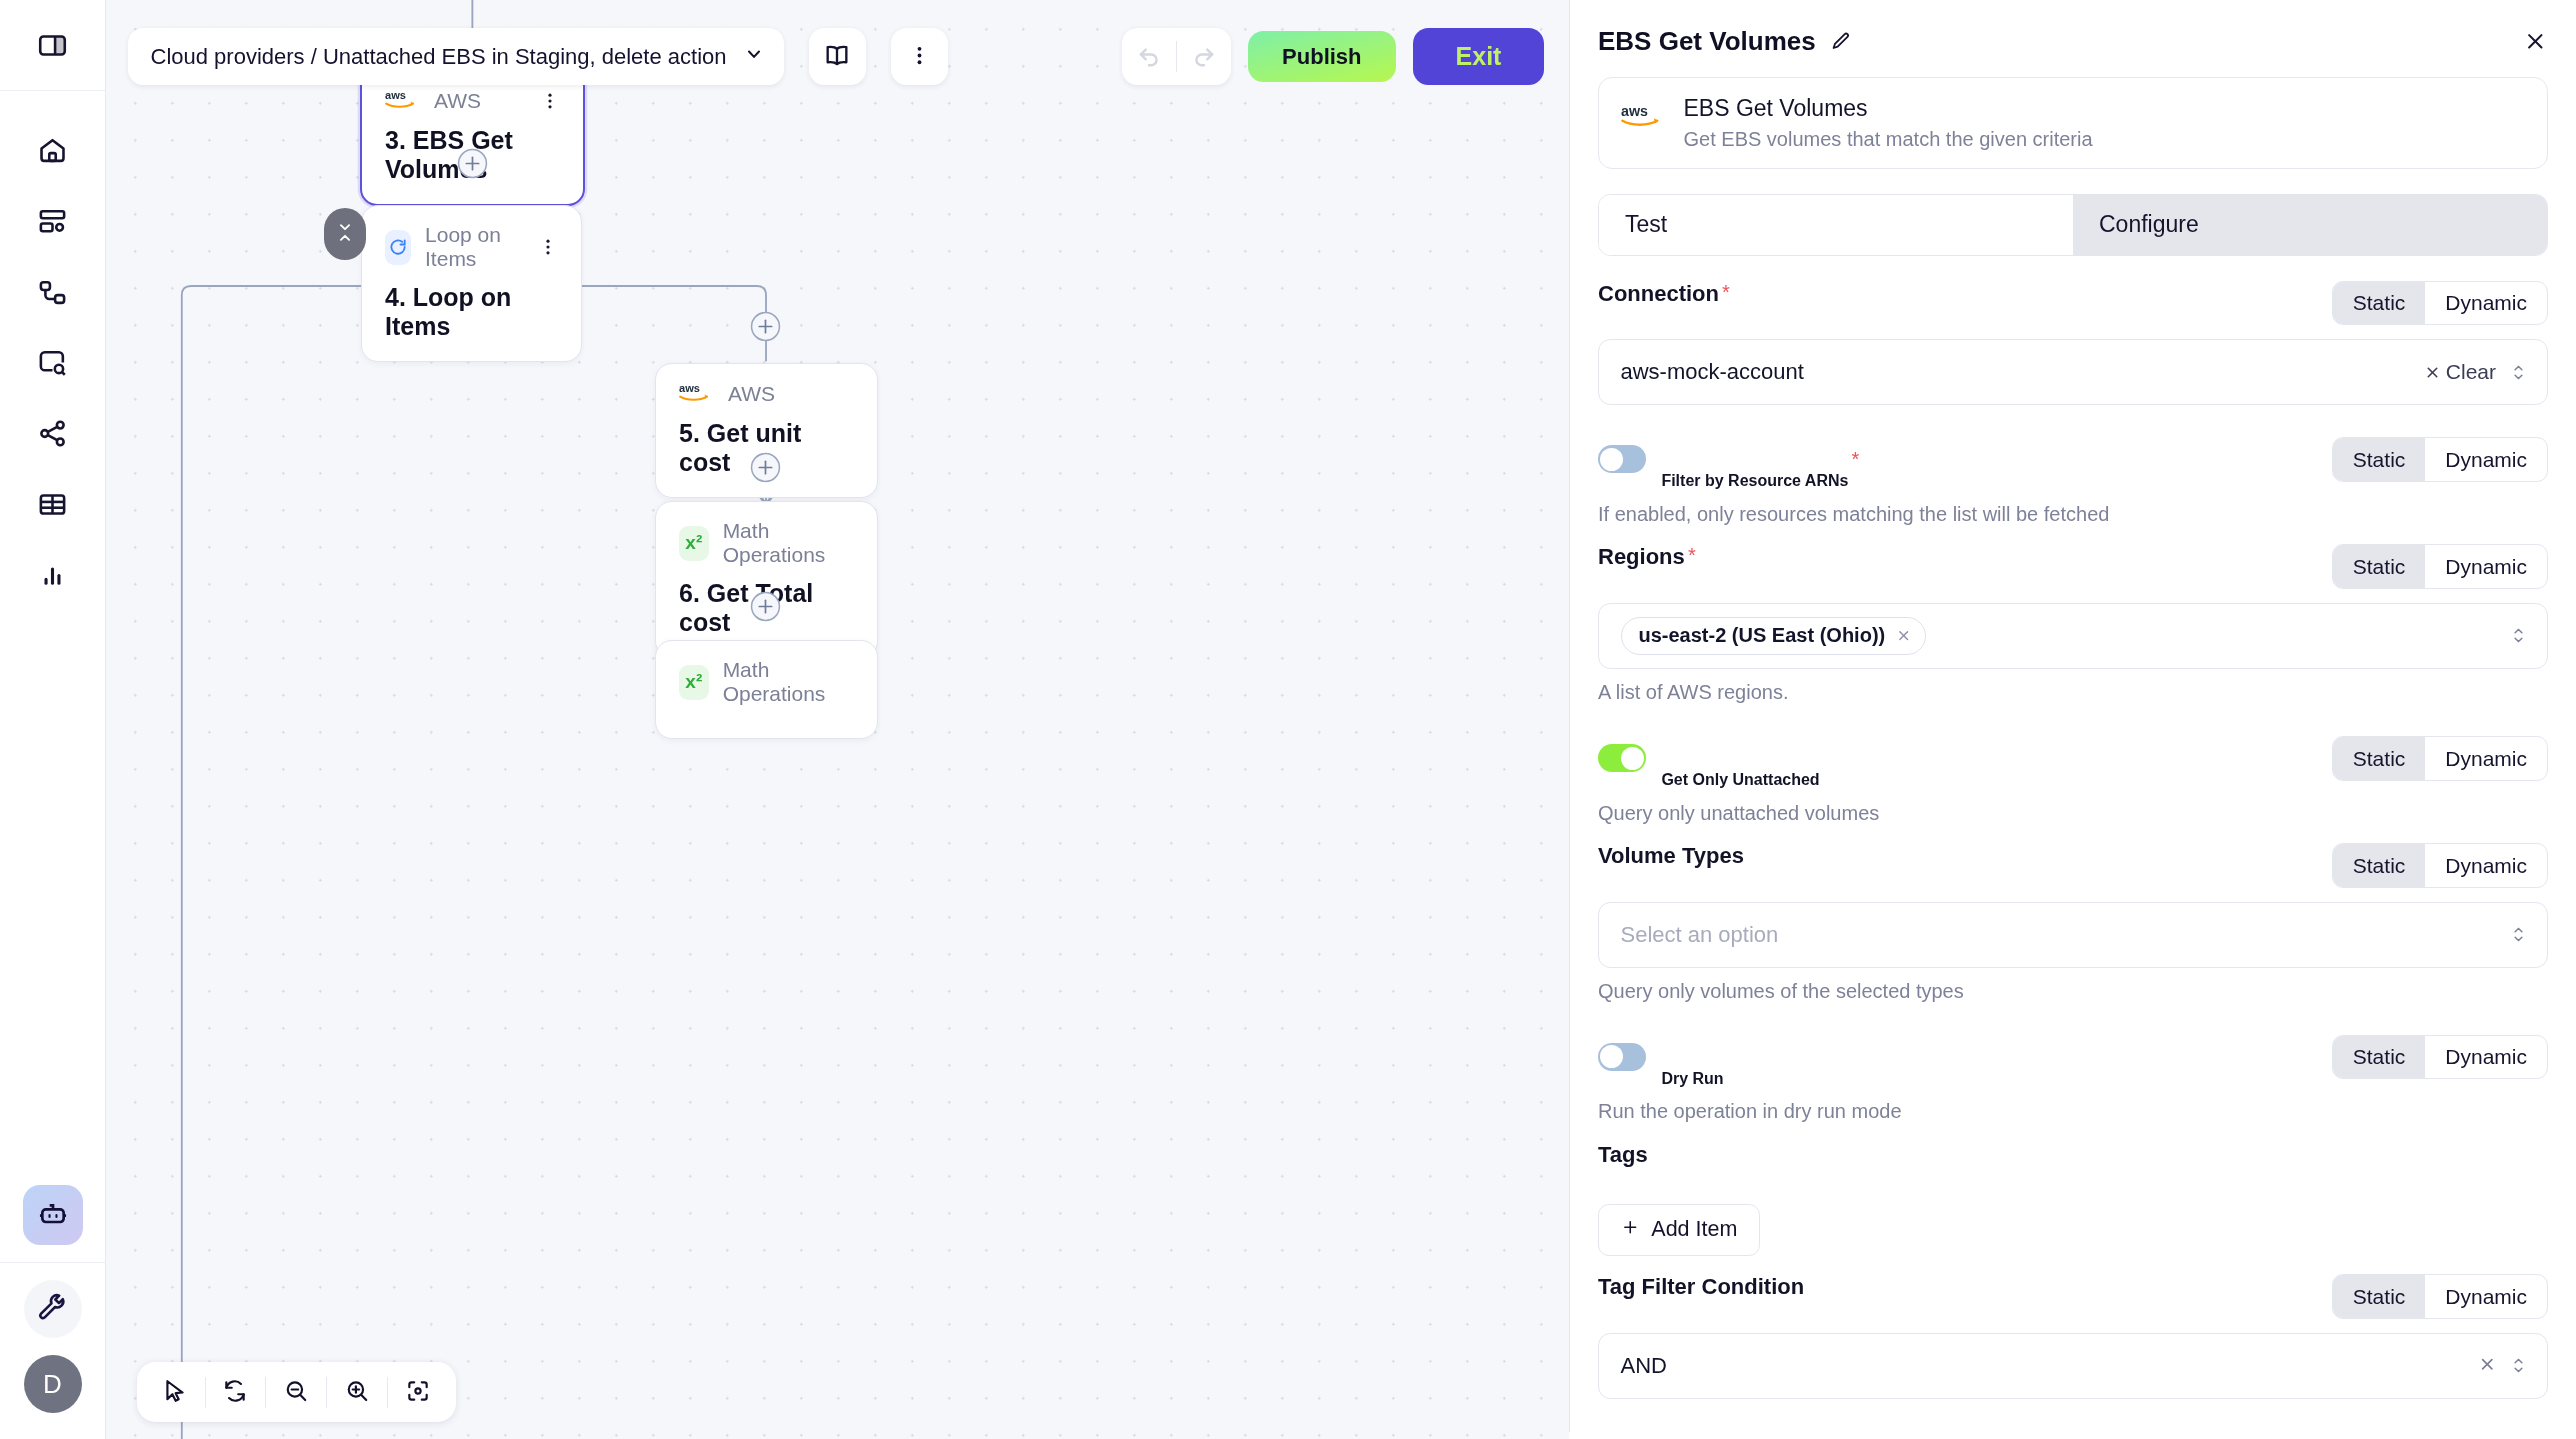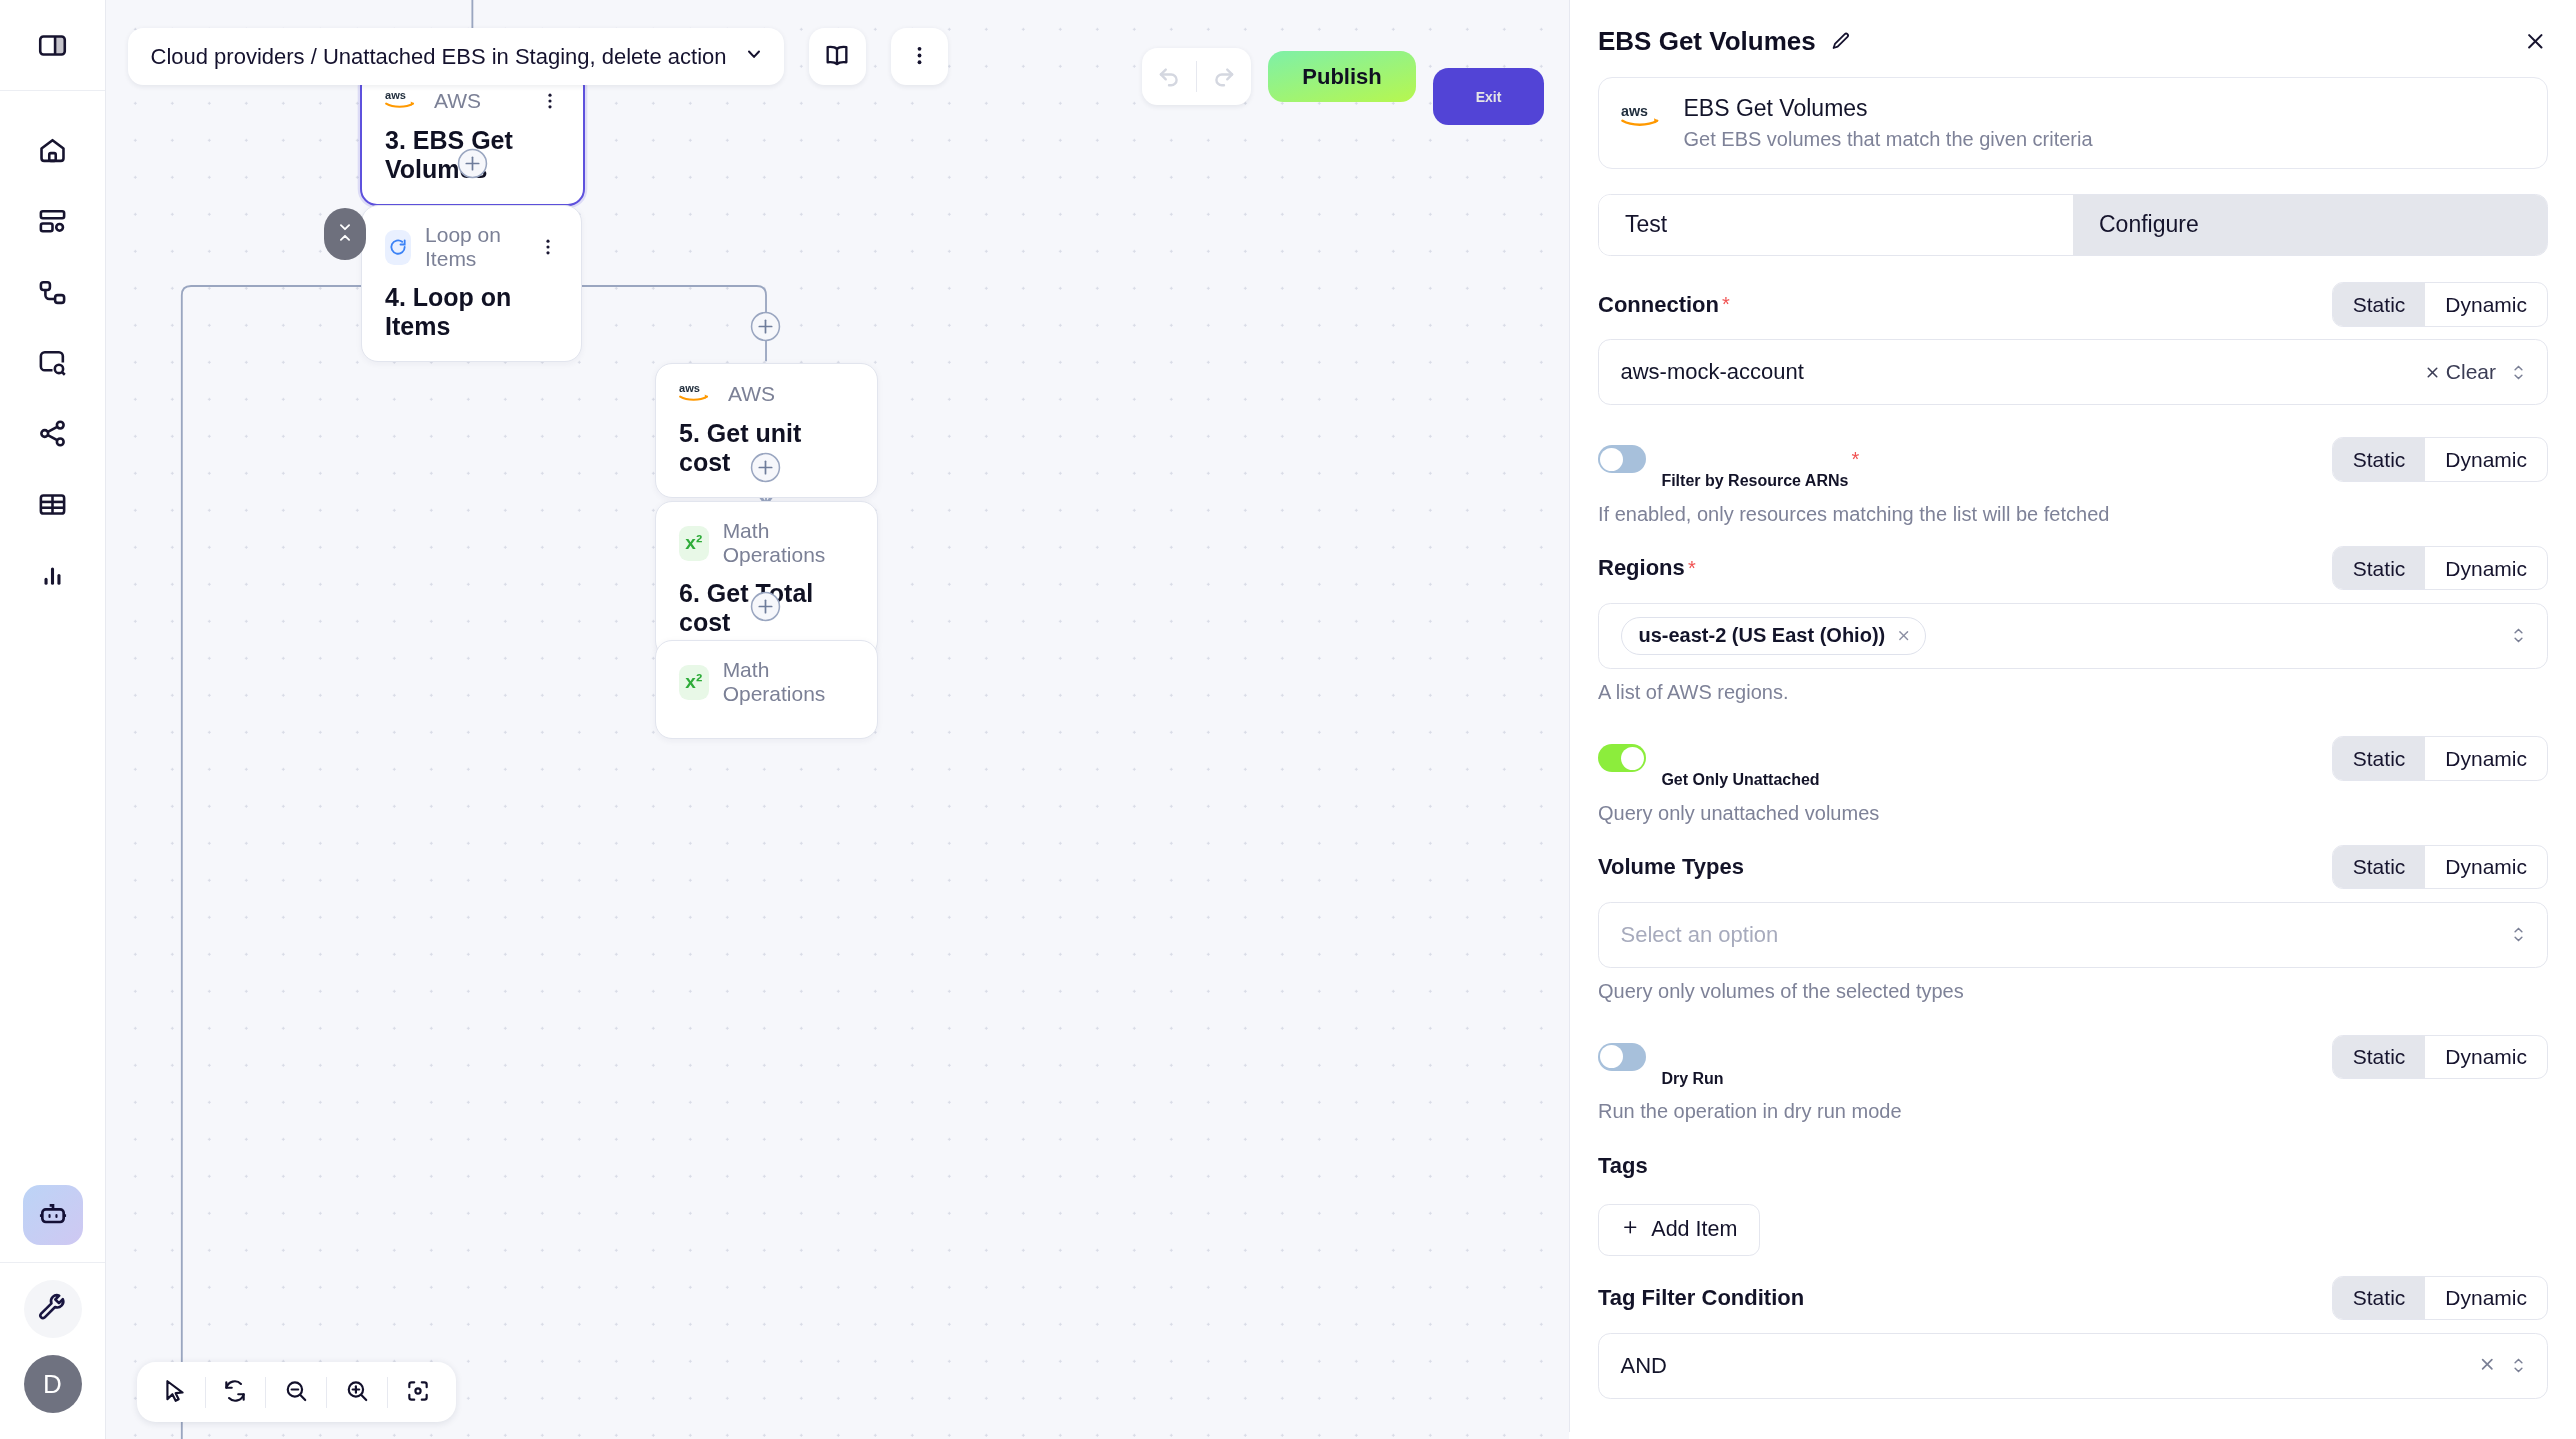--- a/index.html
+++ b/index.html
@@ -73,21 +73,21 @@
   }
   .hist-btn { width: 54px; height: 57px; display: flex; align-items: center; justify-content: center; color: #d4d7e0; cursor: pointer; }
   .hist-div { width: 0.8px; height: 31px; background: #e6e8ef; }
   .btn-publish {
     height: 51px; padding: 0 34px; border-radius: 15.4px; border: none; cursor: pointer;
     background: linear-gradient(165deg,#7ef0a8 0%, #b7f74e 100%);
     font-size: 22px; font-weight: 700; color: #101122; font-family: inherit;
   }
   .btn-exit {
     height: 57px; padding: 0 43px; border-radius: 15.4px; border: none; cursor: pointer;
-    background: #5244d6; color: #e5e5e5; font-size: 14px; font-weight: 700; font-family: inherit; margin-top: 40px;
+    background: #5244d6; color: #bef264; font-size: 25px; font-weight: 700; font-family: inherit;
   }
 
   
   .node {
     position: absolute; background: #fff; border: 0.8px solid #e2e5ee; border-radius: 17px;
     box-shadow: 0 1.5px 6.2px rgba(30,35,70,.05); padding: 17px 23px 20px; z-index: 4; cursor: pointer;
   }
   .node.selected { border: 2.3px solid #5e51dd; box-shadow: 0 0 0 2.3px rgba(94,81,221,.16); }
   .node-head { display: flex; align-items: center; gap: 14px; }
   .node-head .kind { font-size: 21px; color: #7b8096; }
@@ -135,21 +135,21 @@
 
   .tabs { display: flex; margin: 24.6px 28px 0; border: 0.8px solid #e4e6ee; border-radius: 12.3px; overflow: hidden; }
   .tab {
     flex: 1; height: 60px; display: flex; align-items: center; padding-left: 26px;
     font-size: 23px; color: #15142c; cursor: pointer; background: #fff;
   }
   .tab.active { background: #e4e6ec; font-weight: 400; }
 
   .form { flex: 1; overflow: hidden; padding: 6.2px 28px 0; }
   .row-label {
-    display: flex; align-items: center; min-height: 48px; margin-top: 18.5px;
+    display: flex; align-items: flex-start; min-height: 48px; margin-top: 18.5px;
   }
   .lbl { font-size: 22px; color: #131328; font-weight: 700; }
   .req { color: #f05252; font-size: 20px; margin-left: 3.1px; vertical-align: super; }
   .seg {
     margin-left: auto; display: flex; border: 0.8px solid #e4e6ee; border-radius: 10.8px; overflow: hidden; background: #fff;
   }
   .seg span {
     padding: 7.7px 20px; font-size: 21px; color: #16142e; cursor: pointer; line-height: 1.3;
   }
   .seg span.on { background: #e4e6ec; }

